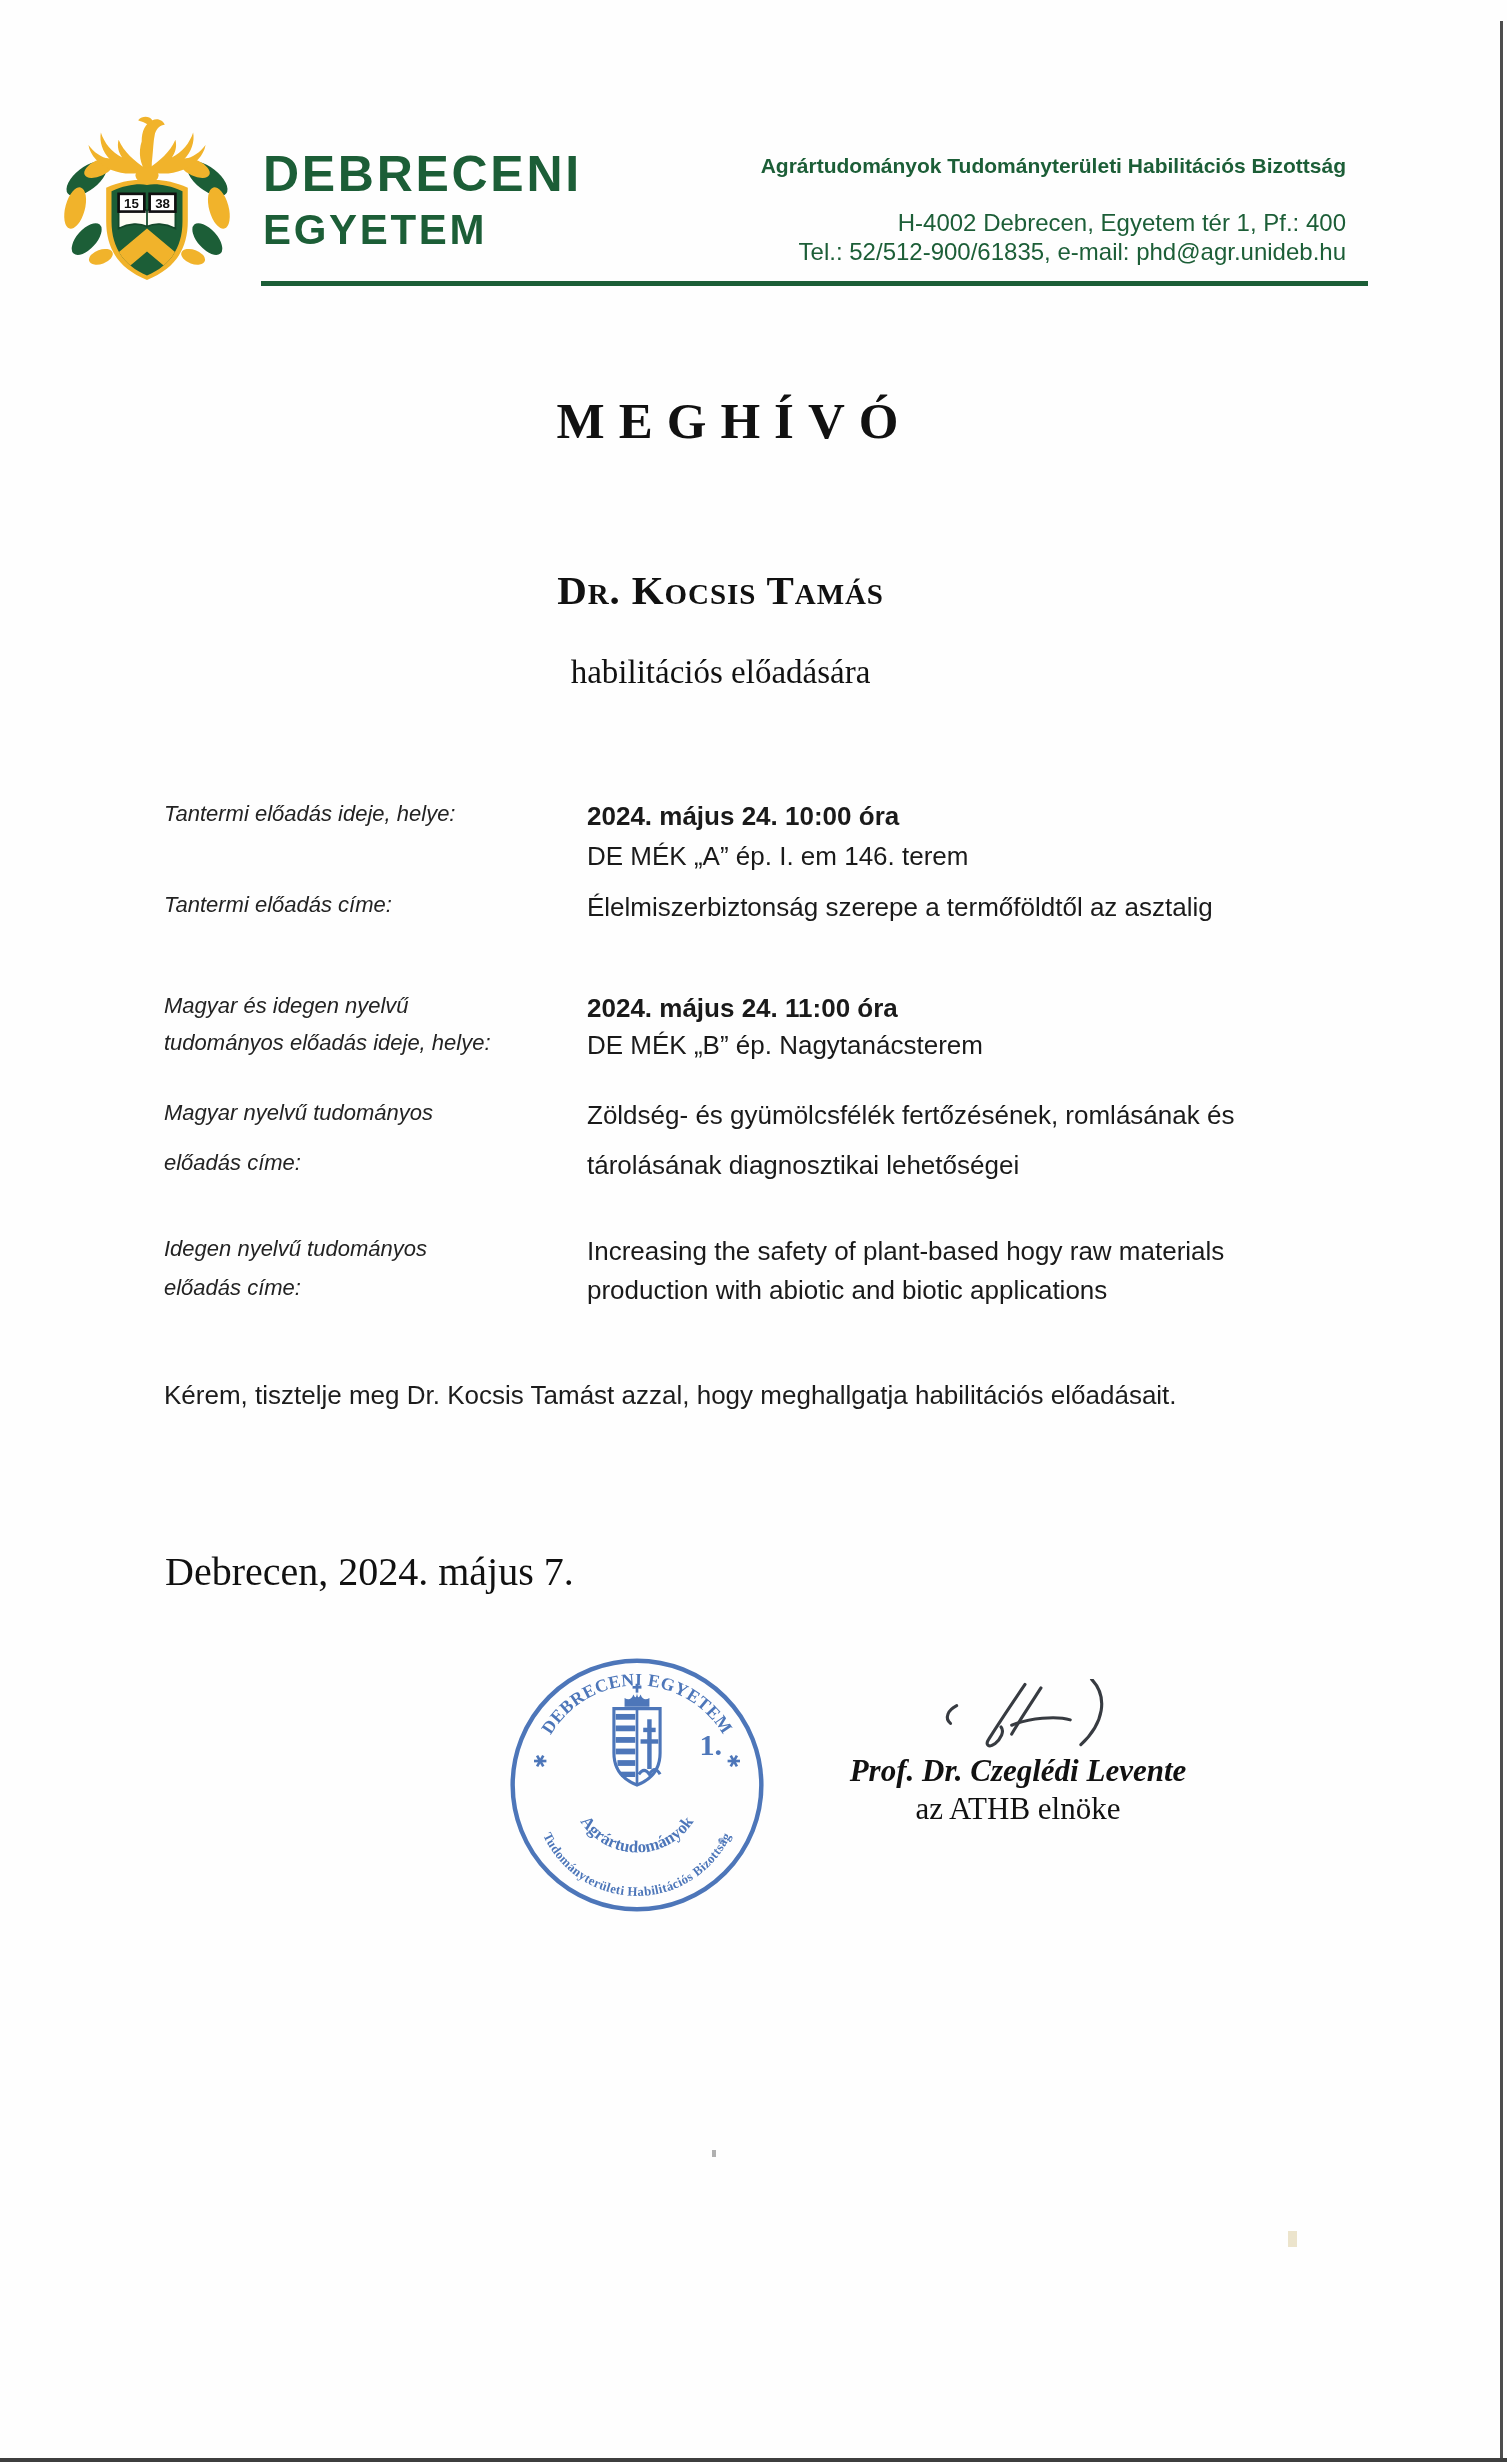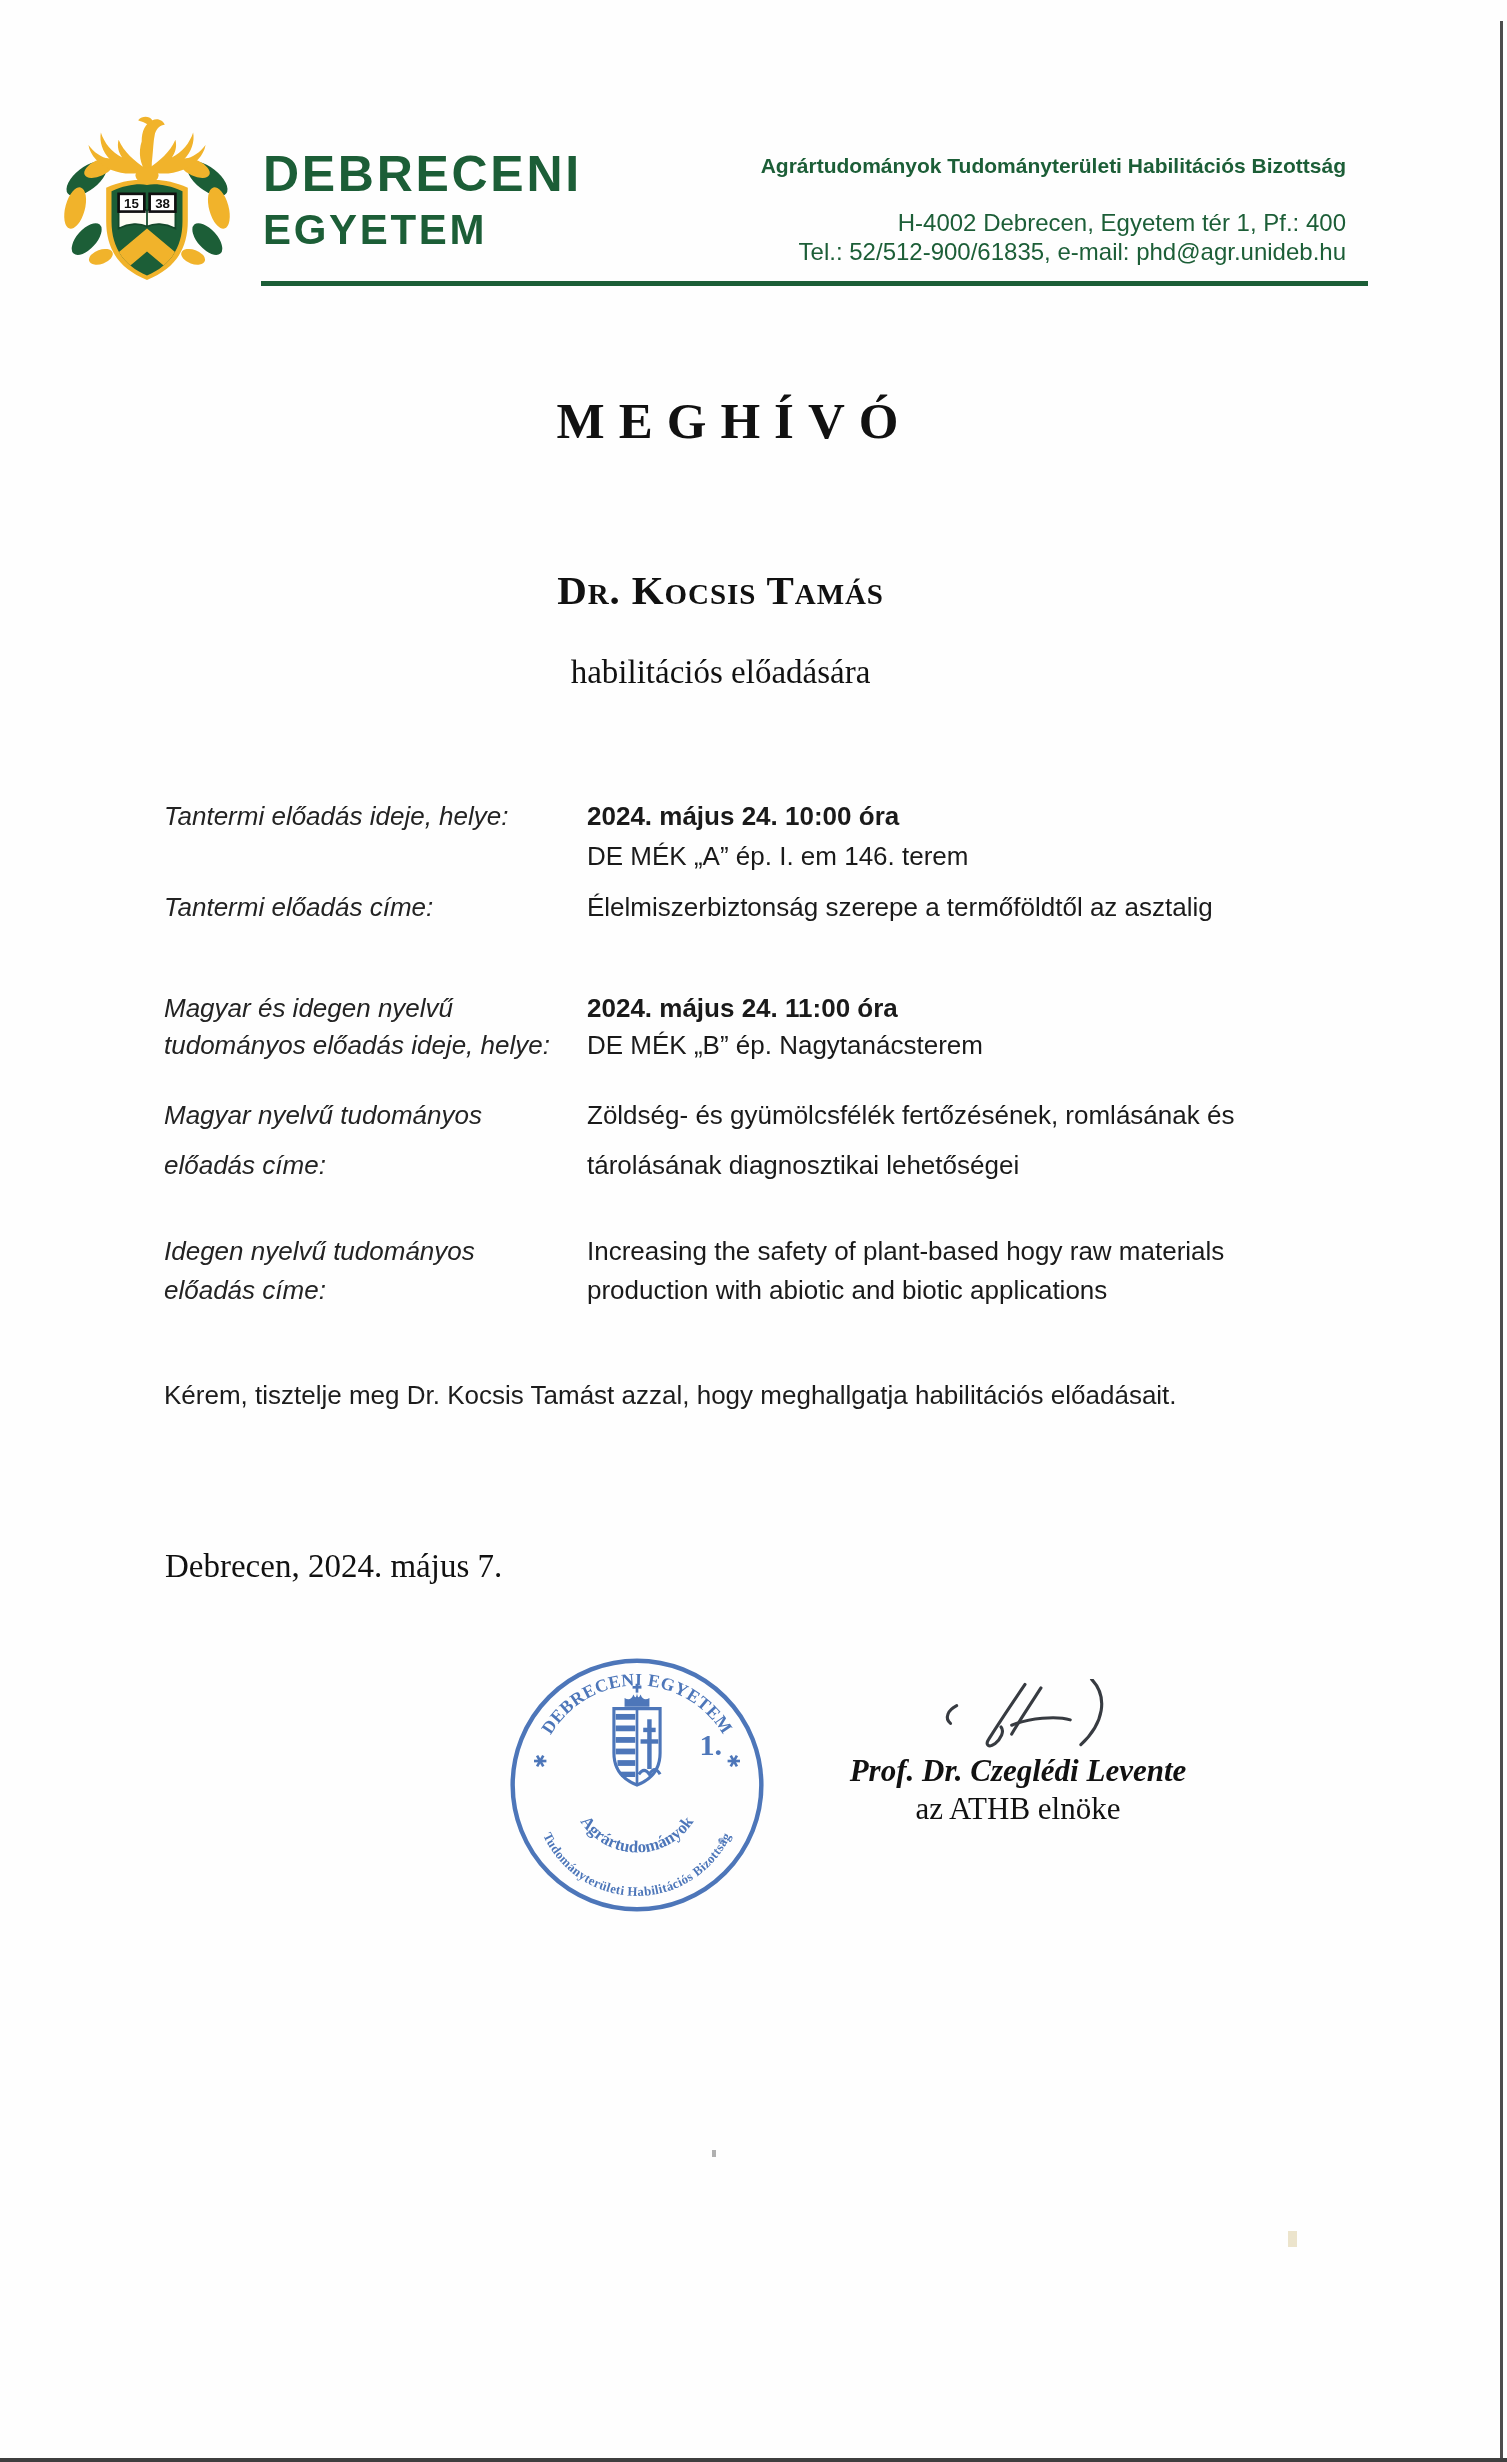--- a/index.html
+++ b/index.html
@@ -16,25 +16,25 @@
   .hdr-committee{top:154px;font-size:21px;font-weight:bold;}
   .hdr-address{top:209px;font-size:24px;}
   .hdr-contact{top:238px;font-size:24px;}
   
   .title-block{left:50px;width:1341px;text-align:center;font-family:"Liberation Serif",serif;color:#111;}
   .t-heading{top:392px;font-size:51px;font-weight:bold;letter-spacing:14px;padding-left:14px;}
   .t-salutation{top:507px;font-size:33px;}
   .t-honoree{top:566px;font-size:41px;font-weight:bold;font-variant:small-caps;letter-spacing:0.9px;}
   .t-occasion{top:654px;font-size:33px;}
   
-  .lbl{left:164px;font-size:26px;font-style:italic;color:#232323;}
+  .lbl{left:164px;font-size:22px;font-style:italic;color:#232323;}
   .val{left:587px;font-size:26px;color:#1a1a1a;width:674px;}
   .val.b{font-weight:bold;}
   .closing{left:164px;top:1380px;font-size:26px;width:1197px;}
-  .date-line{left:165px;top:1548px;font-family:"Liberation Serif",serif;font-size:33px;color:#111;}
+  .date-line{left:165px;top:1548px;font-family:"Liberation Serif",serif;font-size:40px;color:#111;}
   
   .sig-name{left:796px;top:1753px;width:444px;text-align:center;font-family:"Liberation Serif",serif;
     font-size:31px;font-weight:bold;font-style:italic;color:#111;}
   .sig-role{left:796px;top:1791px;width:444px;text-align:center;font-family:"Liberation Serif",serif;
     font-size:31px;color:#111;}
   
   .edge-right{left:1500px;top:21px;width:2.7px;height:2441px;background:#4d4d4d;}
   .edge-bottom{left:0;top:2458px;width:1508px;height:4.4px;background:#3f3f3f;}
   .speck1{left:712px;top:2150px;width:3.5px;height:7px;background:#8f8f8f;opacity:.7;}
   .speck2{left:1288px;top:2231px;width:9px;height:16px;background:#ece4cc;}

